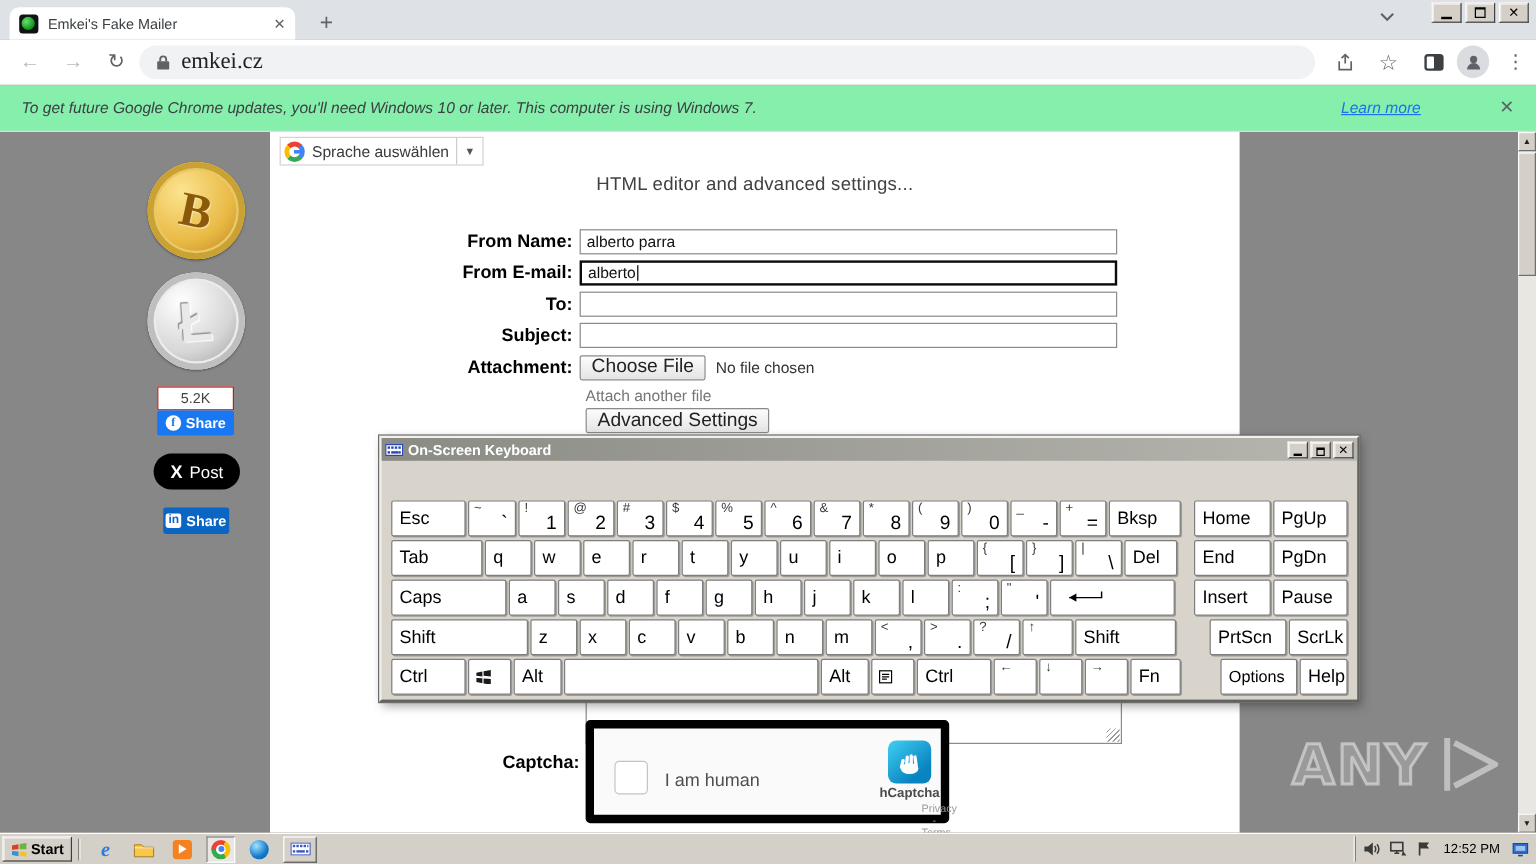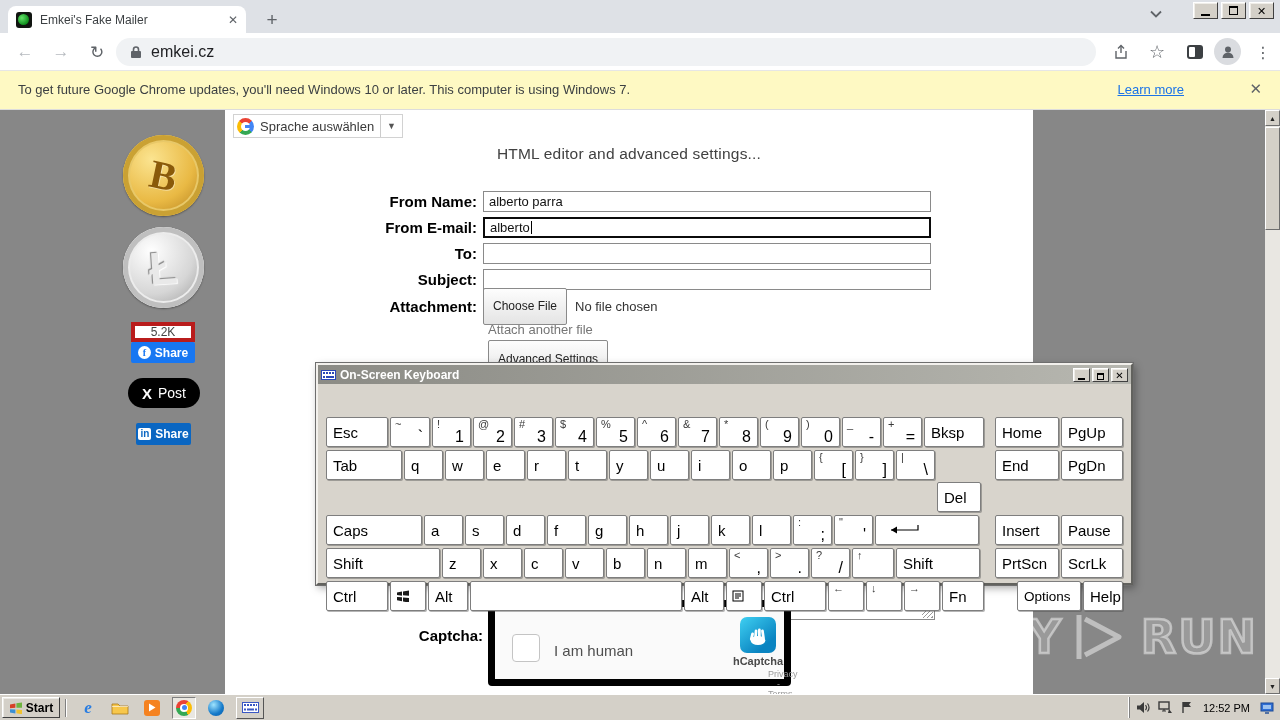--- a/index.html
+++ b/index.html
@@ -29,32 +29,32 @@
   
   #toolbar{position:absolute;top:33px;left:0;right:0;height:38px;background:#fff;border-bottom:1px solid #e6e6e6;}
   .tool-ico{position:absolute;top:6px;width:26px;height:26px;display:flex;align-items:center;justify-content:center;
     font-size:17px;color:#5f6368;}
   #back{left:12px;color:#b6babf;}
   #fwd{left:48px;color:#b6babf;}
   #reload{left:84px;}
   #omnibox{position:absolute;left:116px;top:5px;width:980px;height:28px;border-radius:14px;background:#f0f2f4;
     display:flex;align-items:center;}
   #lock{margin-left:14px;display:flex;}
-  #url{font-size:16px;color:#202124;margin-left:9px;}
+  #url{font-size:19px;color:#202124;margin-left:9px;font-family:Liberation Serif, serif;}
   #share-ico{left:1108px;}
   #star-ico{left:1144px;font-size:18px;}
   #panel-ico{left:1182px;}
   .panel-shape{width:16px;height:14px;border-radius:3px;background:#3c4043;position:relative;}
   .panel-shape::after{content:"";position:absolute;left:2px;top:2px;width:6px;height:10px;background:#fff;border-radius:1px;}
   #avatar{position:absolute;left:1214px;top:5px;width:27px;height:27px;border-radius:50%;background:#dadce0;
     display:flex;align-items:center;justify-content:center;}
   #menu-dots{left:1250px;font-size:16px;letter-spacing:0;}
 
   
-  #infobar{position:absolute;top:71px;left:0;right:0;height:39px;background:#fef9c3;border-bottom:1px solid #dcdcdc;}
+  #infobar{position:absolute;top:71px;left:0;right:0;height:39px;background:#86efac;border-bottom:1px solid #dcdcdc;font-style:italic;}
   #infobar-text{position:absolute;left:18px;top:11px;font-size:13px;color:#3c4043;}
   #infobar-link{position:absolute;right:96px;top:11px;font-size:13px;color:#1a73e8;text-decoration:underline;}
   #infobar-close{position:absolute;right:18px;top:9px;font-size:15px;color:#5f6368;}
 
   
   #viewport{position:absolute;top:110px;left:0;width:1280px;height:584px;background:#878787;overflow:hidden;}
   #whitecol{position:absolute;left:225px;top:0;width:808px;height:584px;background:#fff;}
 
   
   #translate{position:absolute;left:8px;top:4px;width:170px;height:24px;background:#fff;border:1px solid #d2d2d2;
@@ -72,22 +72,22 @@
   #heading1{top:16px;}
   #heading2{top:35px;}
 
   
   .frow{position:absolute;left:0;width:100%;height:22px;display:flex;align-items:center;}
   .flabel{width:258px;text-align:right;padding-right:6px;font-weight:bold;font-size:15px;color:#000;flex:0 0 auto;}
   .finput{width:448px;height:21px;border:1px solid #8a8a8a;background:#fff;font-size:13px;color:#111;
     padding:0 5px;display:flex;align-items:center;}
   .finput.focus{border:2px solid #0b0b0b;}
   .caret{display:inline-block;width:1px;height:13px;background:#000;margin-left:1px;}
-  .btn-classic{height:37px;border:1px solid #8a8a8a;border-radius:2px;background:linear-gradient(#fdfdfd,#e4e4e4);
-    font-size:12px;color:#222;display:inline-flex;align-items:center;justify-content:center;padding:0 9px;
+  .btn-classic{height:21px;border:1px solid #8a8a8a;border-radius:2px;background:linear-gradient(#fdfdfd,#e4e4e4);
+    font-size:16px;color:#222;display:inline-flex;align-items:center;justify-content:center;padding:0 9px;
     font-family:"Liberation Sans",sans-serif;}
   #file-status{font-size:13px;color:#333;margin-left:8px;}
   #attach-another{position:absolute;left:263px;top:212px;font-size:13px;color:#757575;}
   #adv-settings{position:absolute;left:263px;top:230px;}
 
   
   #bodybox{position:absolute;left:488px;top:474px;width:447px;height:36px;background:#fff;
     border:1px solid #8a8a8a;border-top:none;z-index:1;}
   #bodybox::after{content:"";position:absolute;right:1px;bottom:1px;width:11px;height:11px;
     background:repeating-linear-gradient(135deg,transparent 0 2px,#9a9a9a 2px 3px);}
@@ -105,21 +105,21 @@
   
   .coin{position:absolute;left:123px;width:81px;height:81px;border-radius:50%;display:flex;align-items:center;justify-content:center;}
   #btc{top:25px;background:radial-gradient(circle at 35% 30%,#fbe490,#e9b944 55%,#a97415);
     box-shadow:inset 0 0 0 5px #caa133,inset 0 0 0 7px #e8c868,0 1px 2px rgba(0,0,0,.4);}
   #btc-b{font-size:40px;font-weight:bold;color:#8a5a0a;transform:rotate(12deg);
     font-family:"Liberation Serif",serif;text-shadow:1px 1px 0 rgba(255,255,255,.45);}
   #ltc{top:117px;background:radial-gradient(circle at 35% 30%,#ffffff,#d6d6d6 55%,#8f8f8f);
     box-shadow:inset 0 0 0 5px #bfbfbf,inset 0 0 0 7px #ececec,0 1px 2px rgba(0,0,0,.4);}
   #ltc-l{font-size:46px;font-weight:bold;color:#e9e9e9;transform:rotate(-4deg);
     text-shadow:-1px -1px 1px #898989,1px 1px 1px #fff;}
-  #fb-count{position:absolute;left:131px;top:212px;width:64px;height:20px;background:#fff;border:4px solid #b91c1c;
+  #fb-count{position:absolute;left:131px;top:212px;width:64px;height:20px;background:#fff;border:1px solid #b91c1c;
     font-size:12px;color:#444;display:flex;align-items:center;justify-content:center;}
   #fb-share{position:absolute;left:131px;top:232px;width:64px;height:21px;background:#1877f2;border-radius:2px;
     display:flex;align-items:center;justify-content:center;gap:4px;color:#fff;font-size:12px;font-weight:bold;}
   #fb-f{width:13px;height:13px;border-radius:50%;background:#fff;color:#1877f2;font-size:10px;font-weight:bold;
     display:flex;align-items:center;justify-content:center;font-family:"Liberation Serif",serif;}
   #x-post{position:absolute;left:128px;top:268px;width:72px;height:30px;border-radius:15px;background:#000;
     display:flex;align-items:center;justify-content:center;gap:6px;color:#fff;}
   #x-x{font-size:15px;font-weight:bold;}
   #x-label{font-size:14px;}
   #li-share{position:absolute;left:136px;top:313px;width:55px;height:22px;background:#0a66c2;border-radius:2px;
@@ -255,21 +255,20 @@
     <div id="infobar-close">✕</div>
   </div>
 
   <div id="viewport">
 
     <div id="watermark">
       <div class="wm-text">ANY</div>
       <svg width="58" height="52" viewBox="0 0 58 52">
         <path d="M6 4v44M12 8l34 18-34 18" fill="none" stroke="rgba(236,236,236,.55)" stroke-width="5" stroke-linejoin="round"></path>
       </svg>
-      <div class="wm-text">RUN</div>
     </div>
 
     <div id="whitecol">
       <div id="translate">
         <div id="g-logo"></div>
         <div id="translate-label">Sprache auswählen</div>
         <div id="translate-arrowbox">▼</div>
       </div>
       <div class="heading" id="heading2">HTML editor and advanced settings...</div>
 
@@ -477,21 +476,21 @@
               <span class="km">[</span>
             </div>
             <div class="key" style="width: 39px;">
               <span class="ks">}</span>
               <span class="km">]</span>
             </div>
             <div class="key" style="width: 39px;">
               <span class="ks">|</span>
               <span class="km">\</span>
             </div>
-            <div class="key" style="width: 44px; margin-top: 32px;">
+            <div class="key" style="width: 44px;">
               <span class="kl">Del</span>
             </div>
             <div class="key" style="width: 64px; margin-left: auto;">
               <span class="kl">End</span>
             </div>
             <div class="key" style="width: 62px;">
               <span class="kl">PgDn</span>
             </div>
           </div>
           <div class="osk-row">
@@ -587,21 +586,21 @@
             </div>
             <div class="key" style="width: 42px;">
               <span class="ks">↑</span>
             </div>
             <div class="key" style="width: 84px;">
               <span class="kl">Shift</span>
             </div>
             <div class="key" style="width: 64px; margin-left: auto;">
               <span class="kl">PrtScn</span>
             </div>
-            <div class="key" style="width: 62px;">
+            <div class="key" style="width: 49px;">
               <span class="kl">ScrLk</span>
             </div>
           </div>
           <div class="osk-row">
             <div class="key" style="width: 62px;">
               <span class="kl">Ctrl</span>
             </div>
             <div class="key" style="width: 36px;">
               <span class="kicon">
                 <svg width="14" height="12" viewBox="0 0 14 12">

